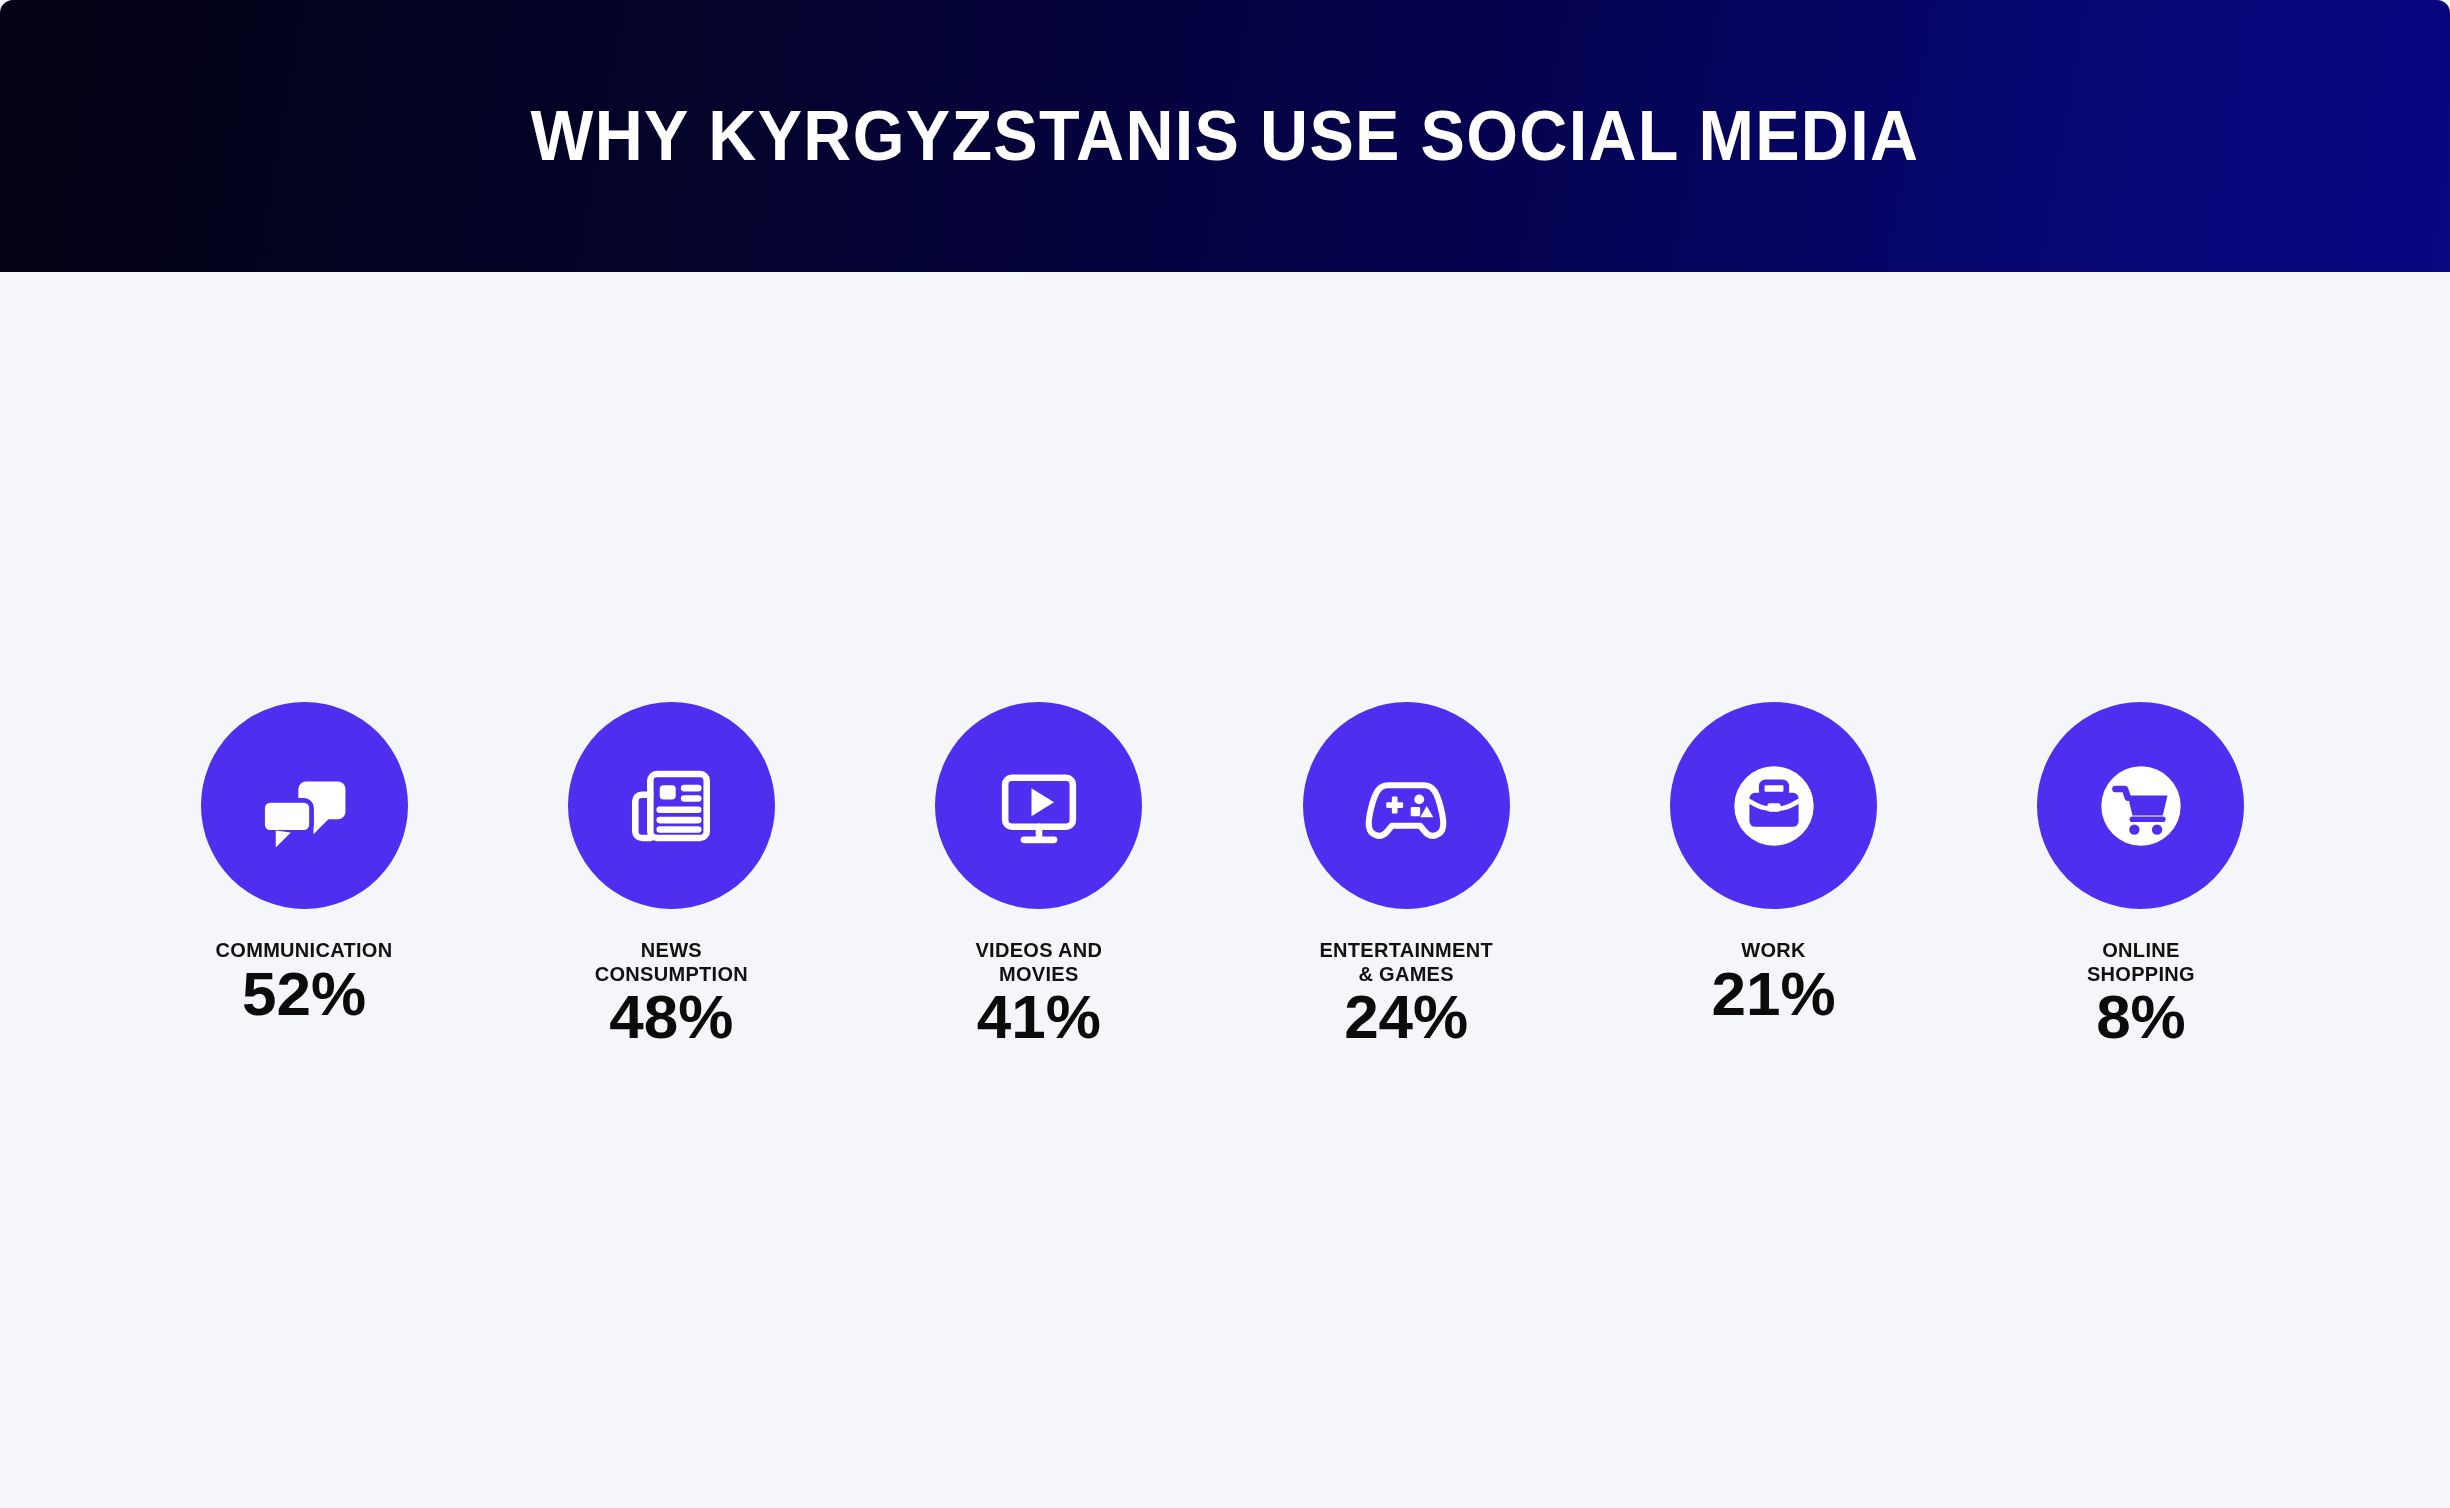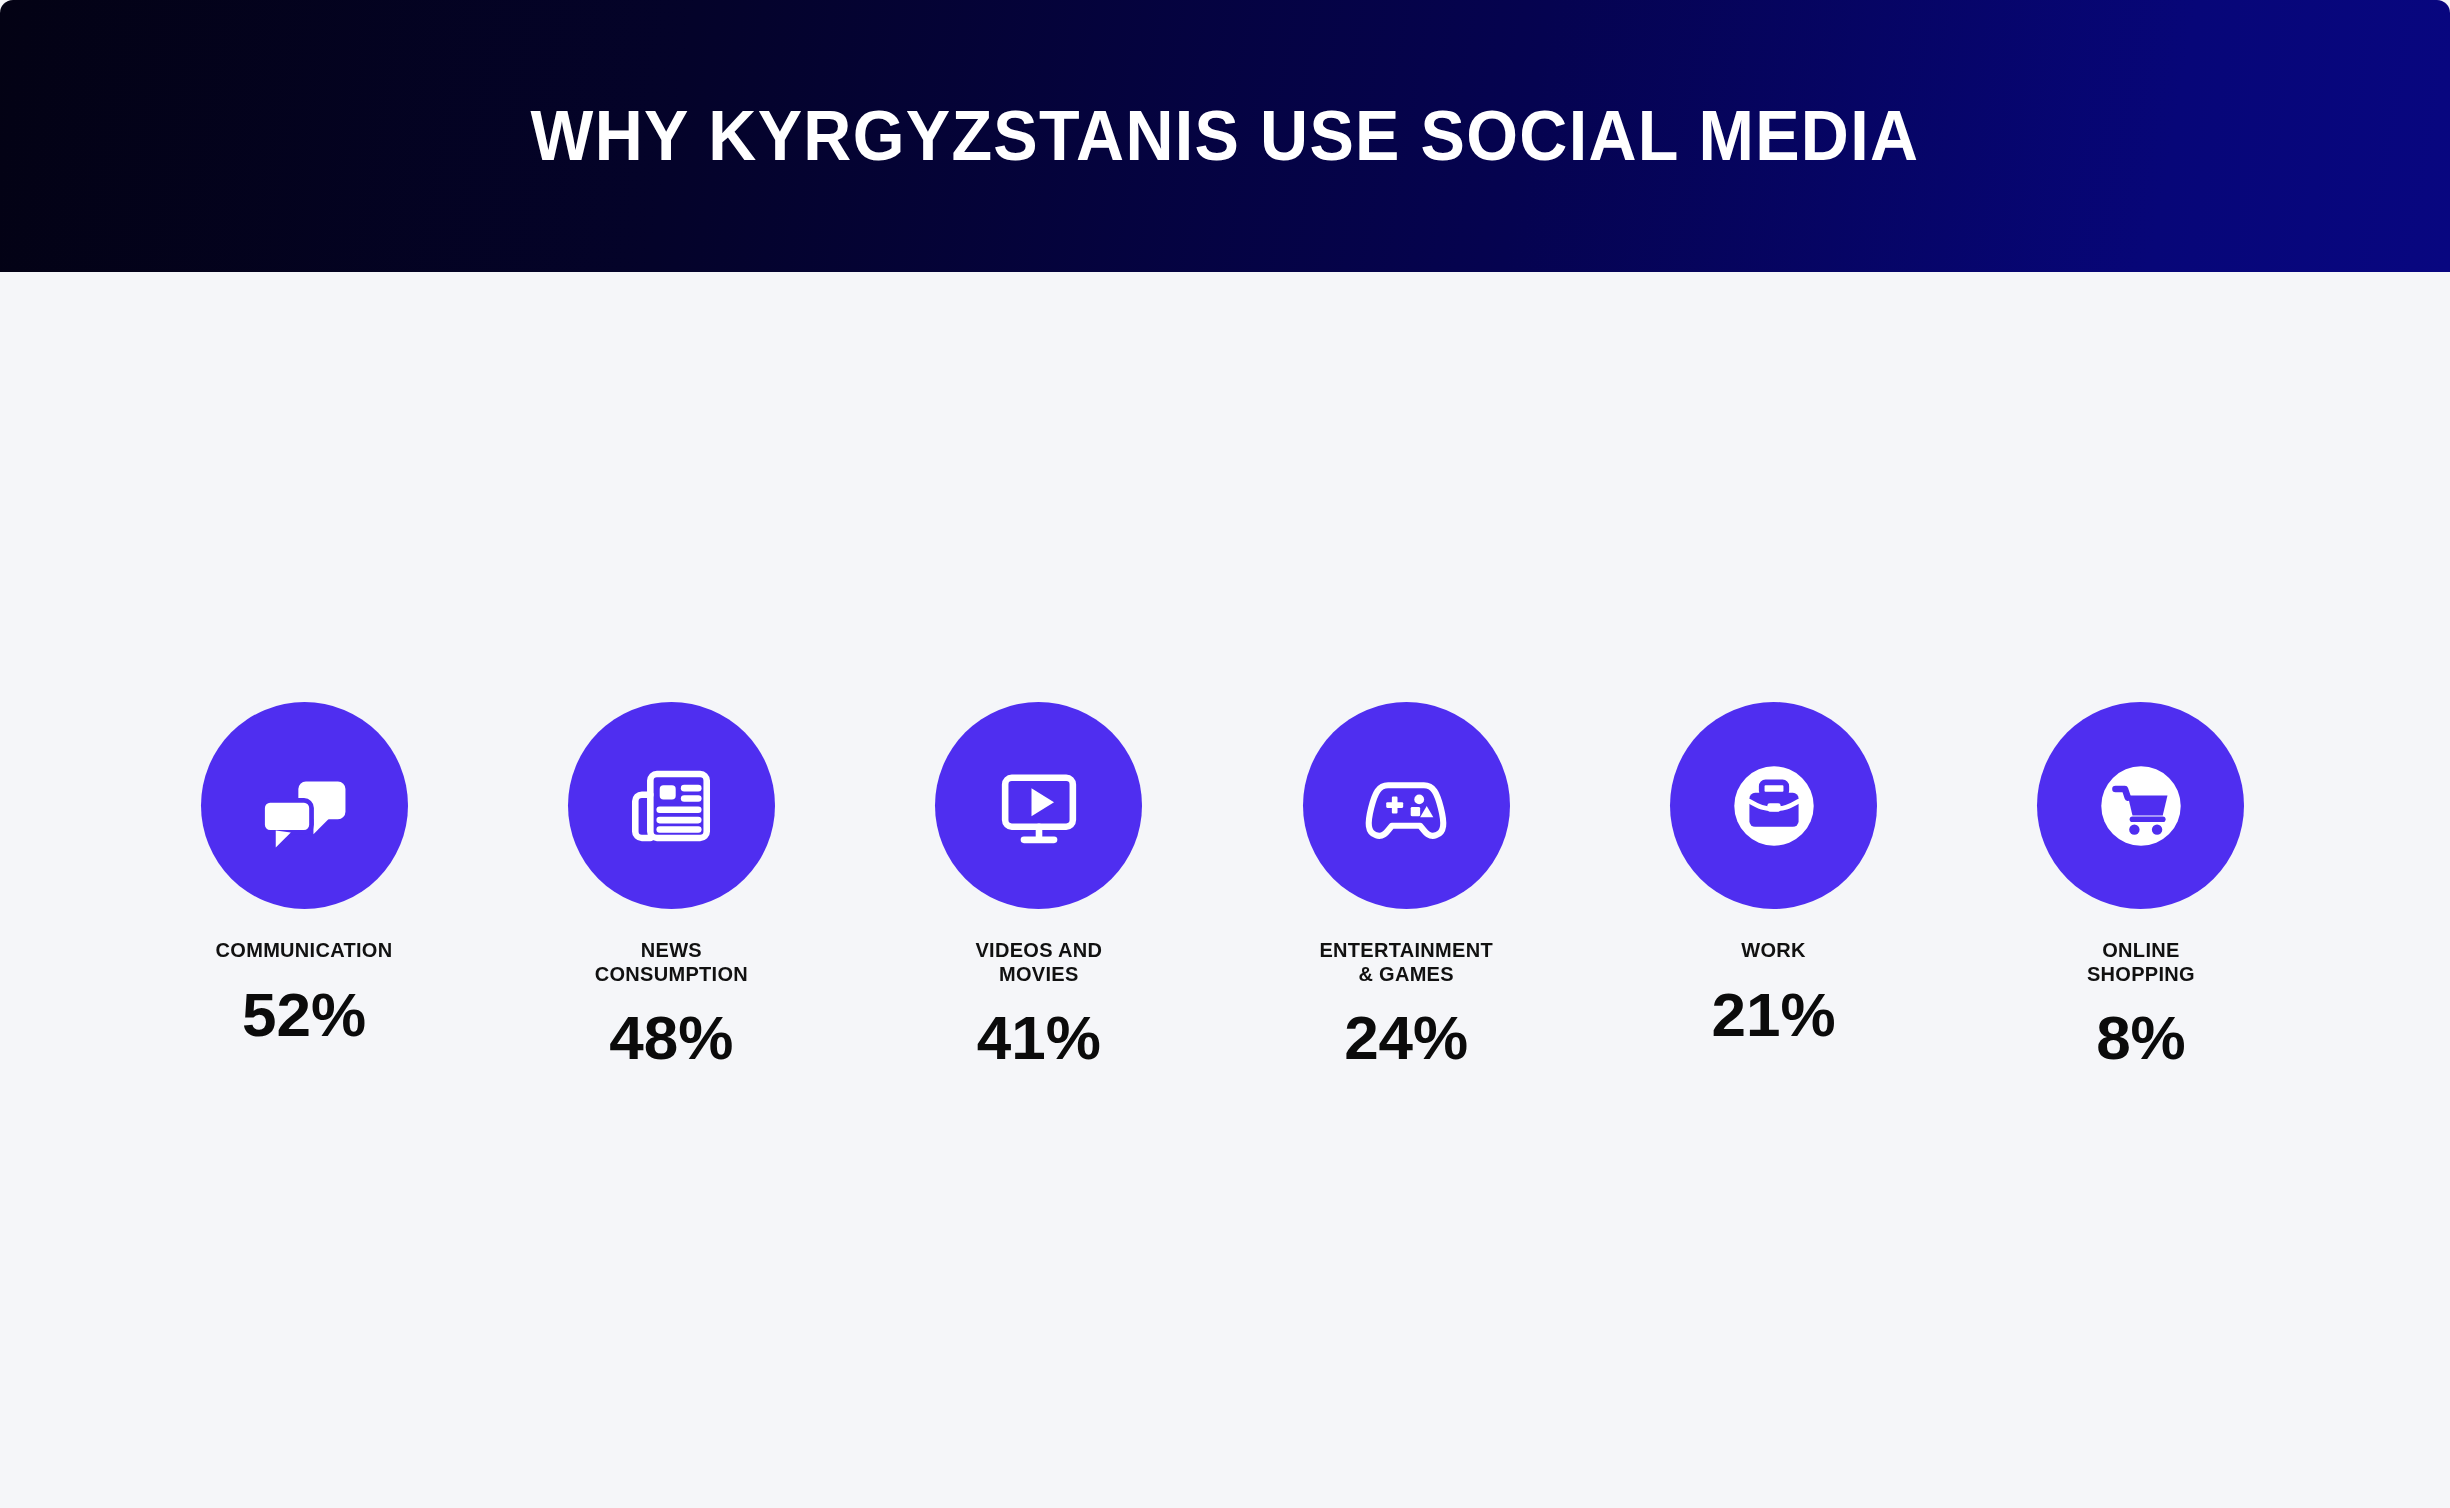--- a/index.html
+++ b/index.html
@@ -87,21 +87,20 @@
     font-weight: bold;
     font-size: 20px;
     line-height: 1.18;
     letter-spacing: 0.3px;
     text-align: center;
     white-space: pre-line;
     text-transform: uppercase;
   }
 
   .item-value {
-    margin-top: 21px;
     color: #0b0b0b;
     font-family: "Liberation Sans Narrow", "Liberation Sans", sans-serif;
     font-weight: bold;
     font-size: 62px;
     line-height: 1;
     letter-spacing: 0px;
     text-align: center;
   }
 </style>
 </head>

